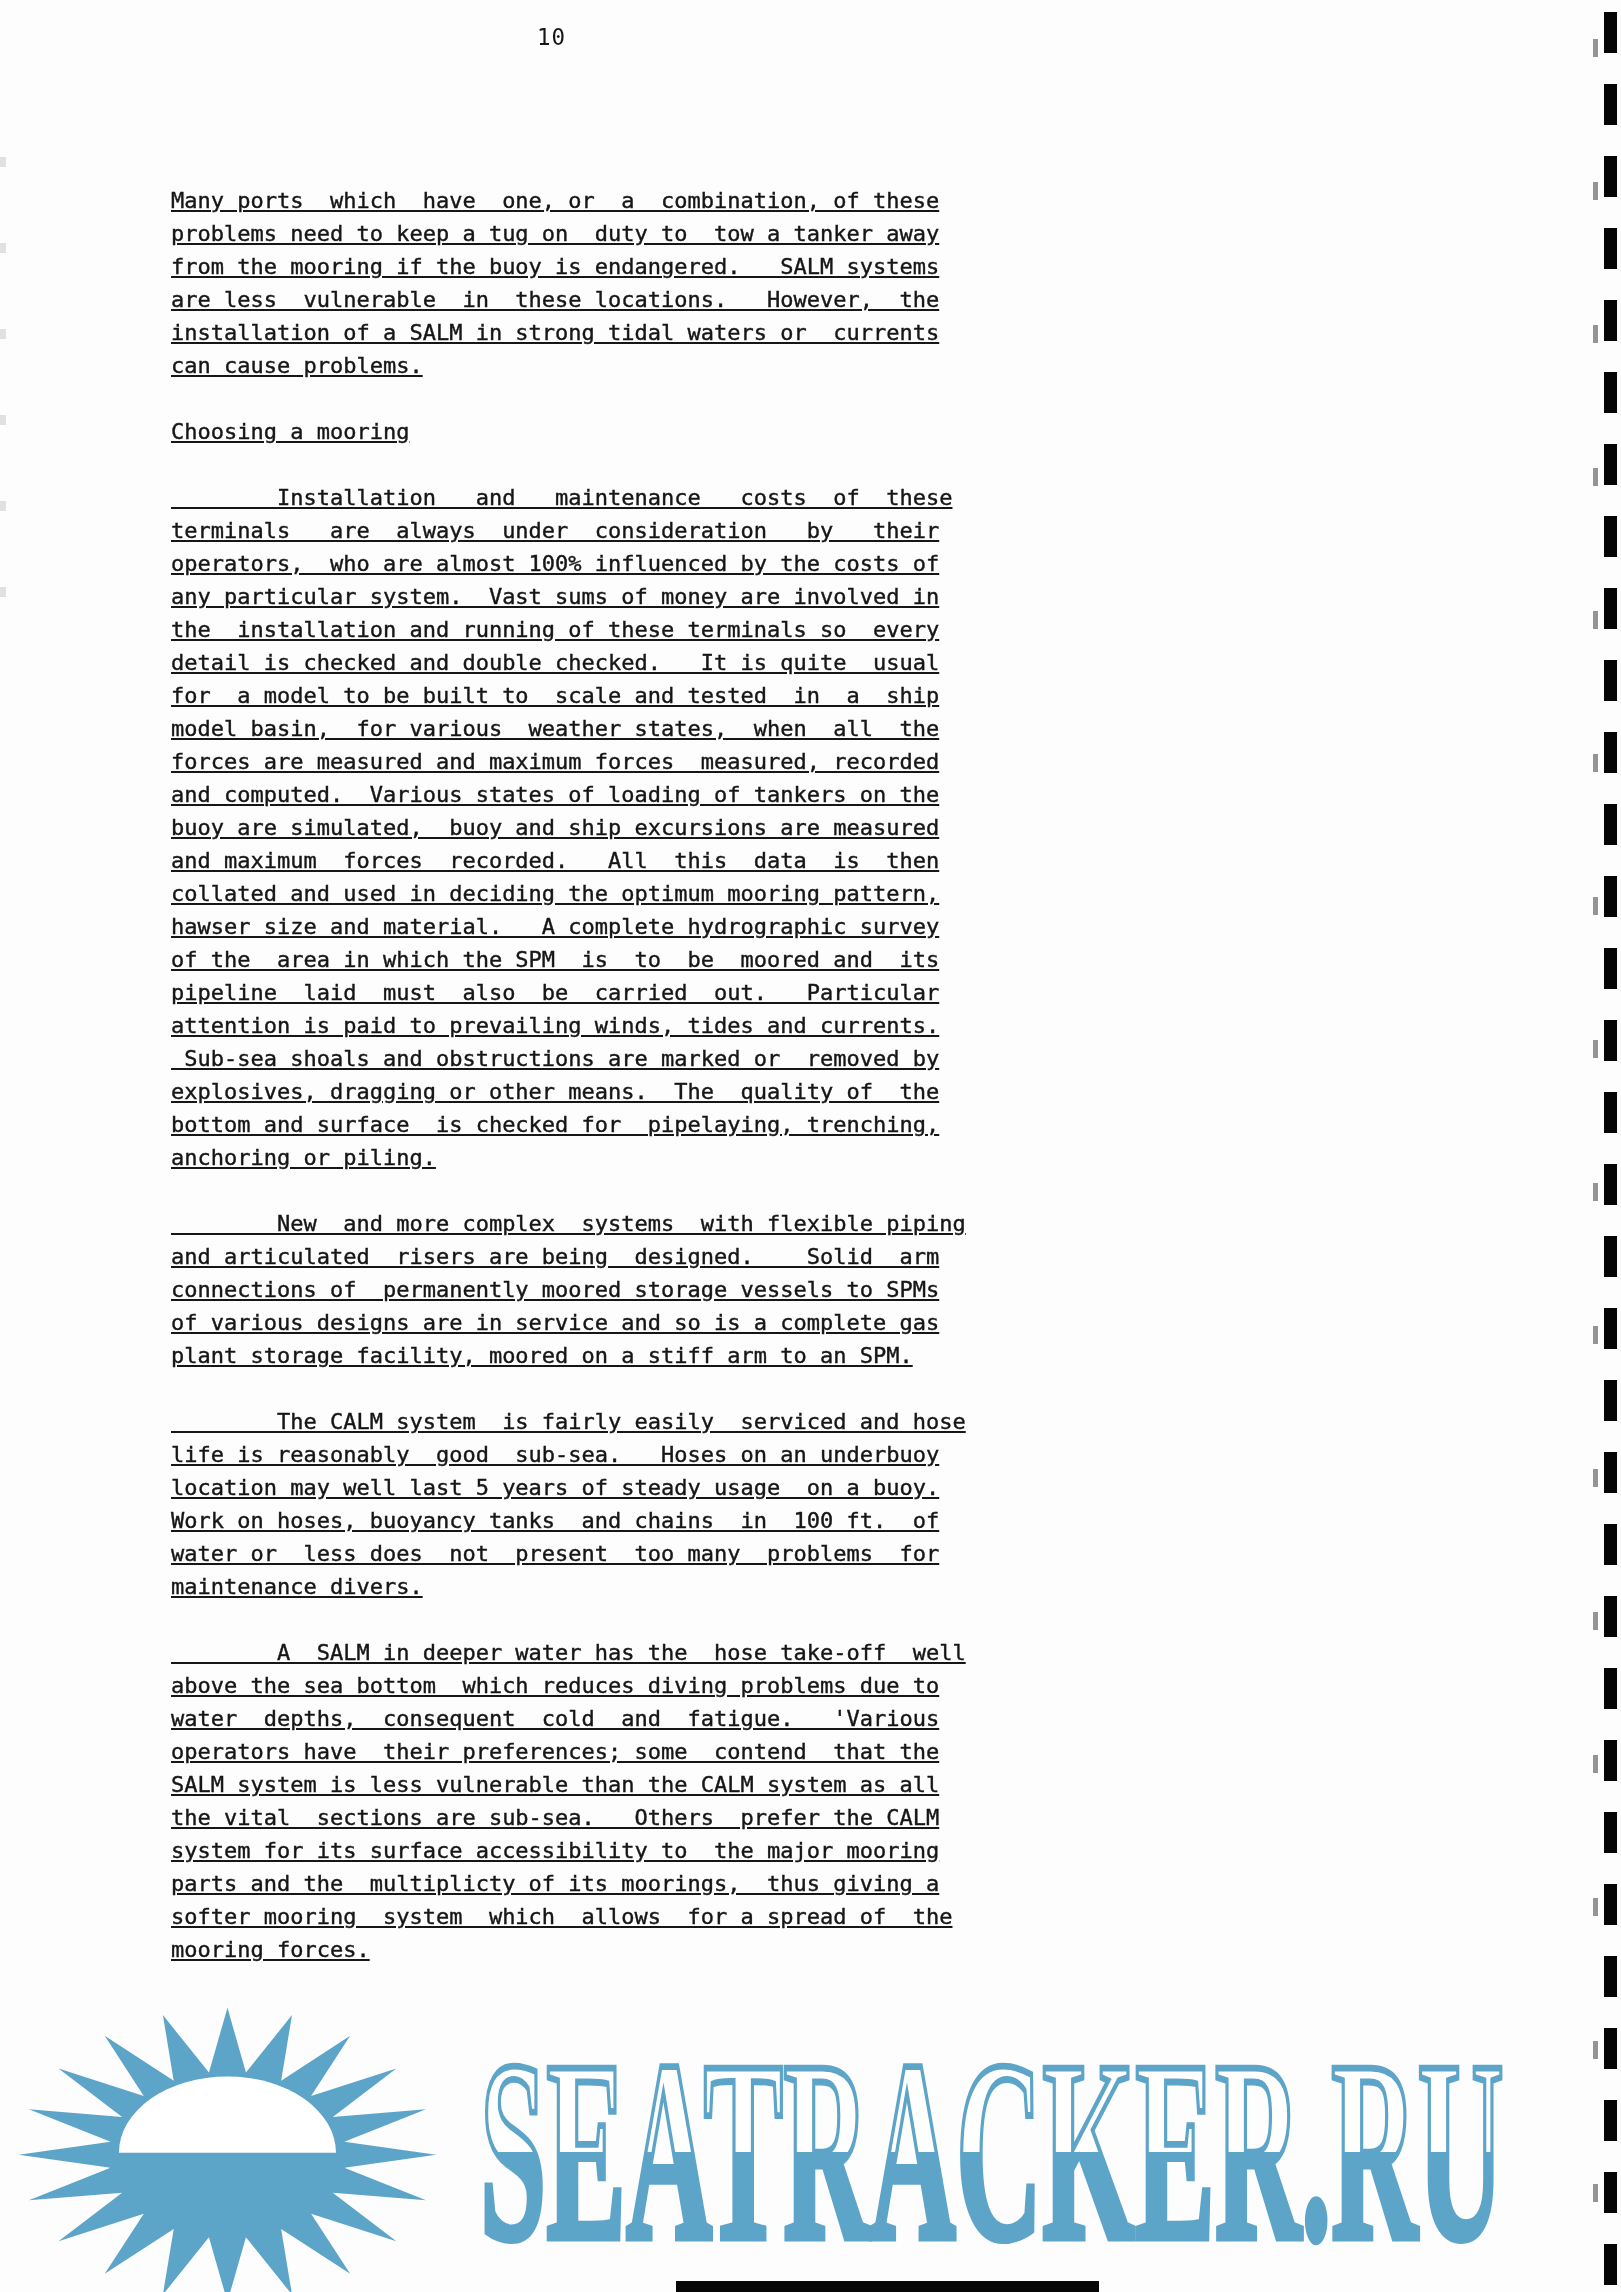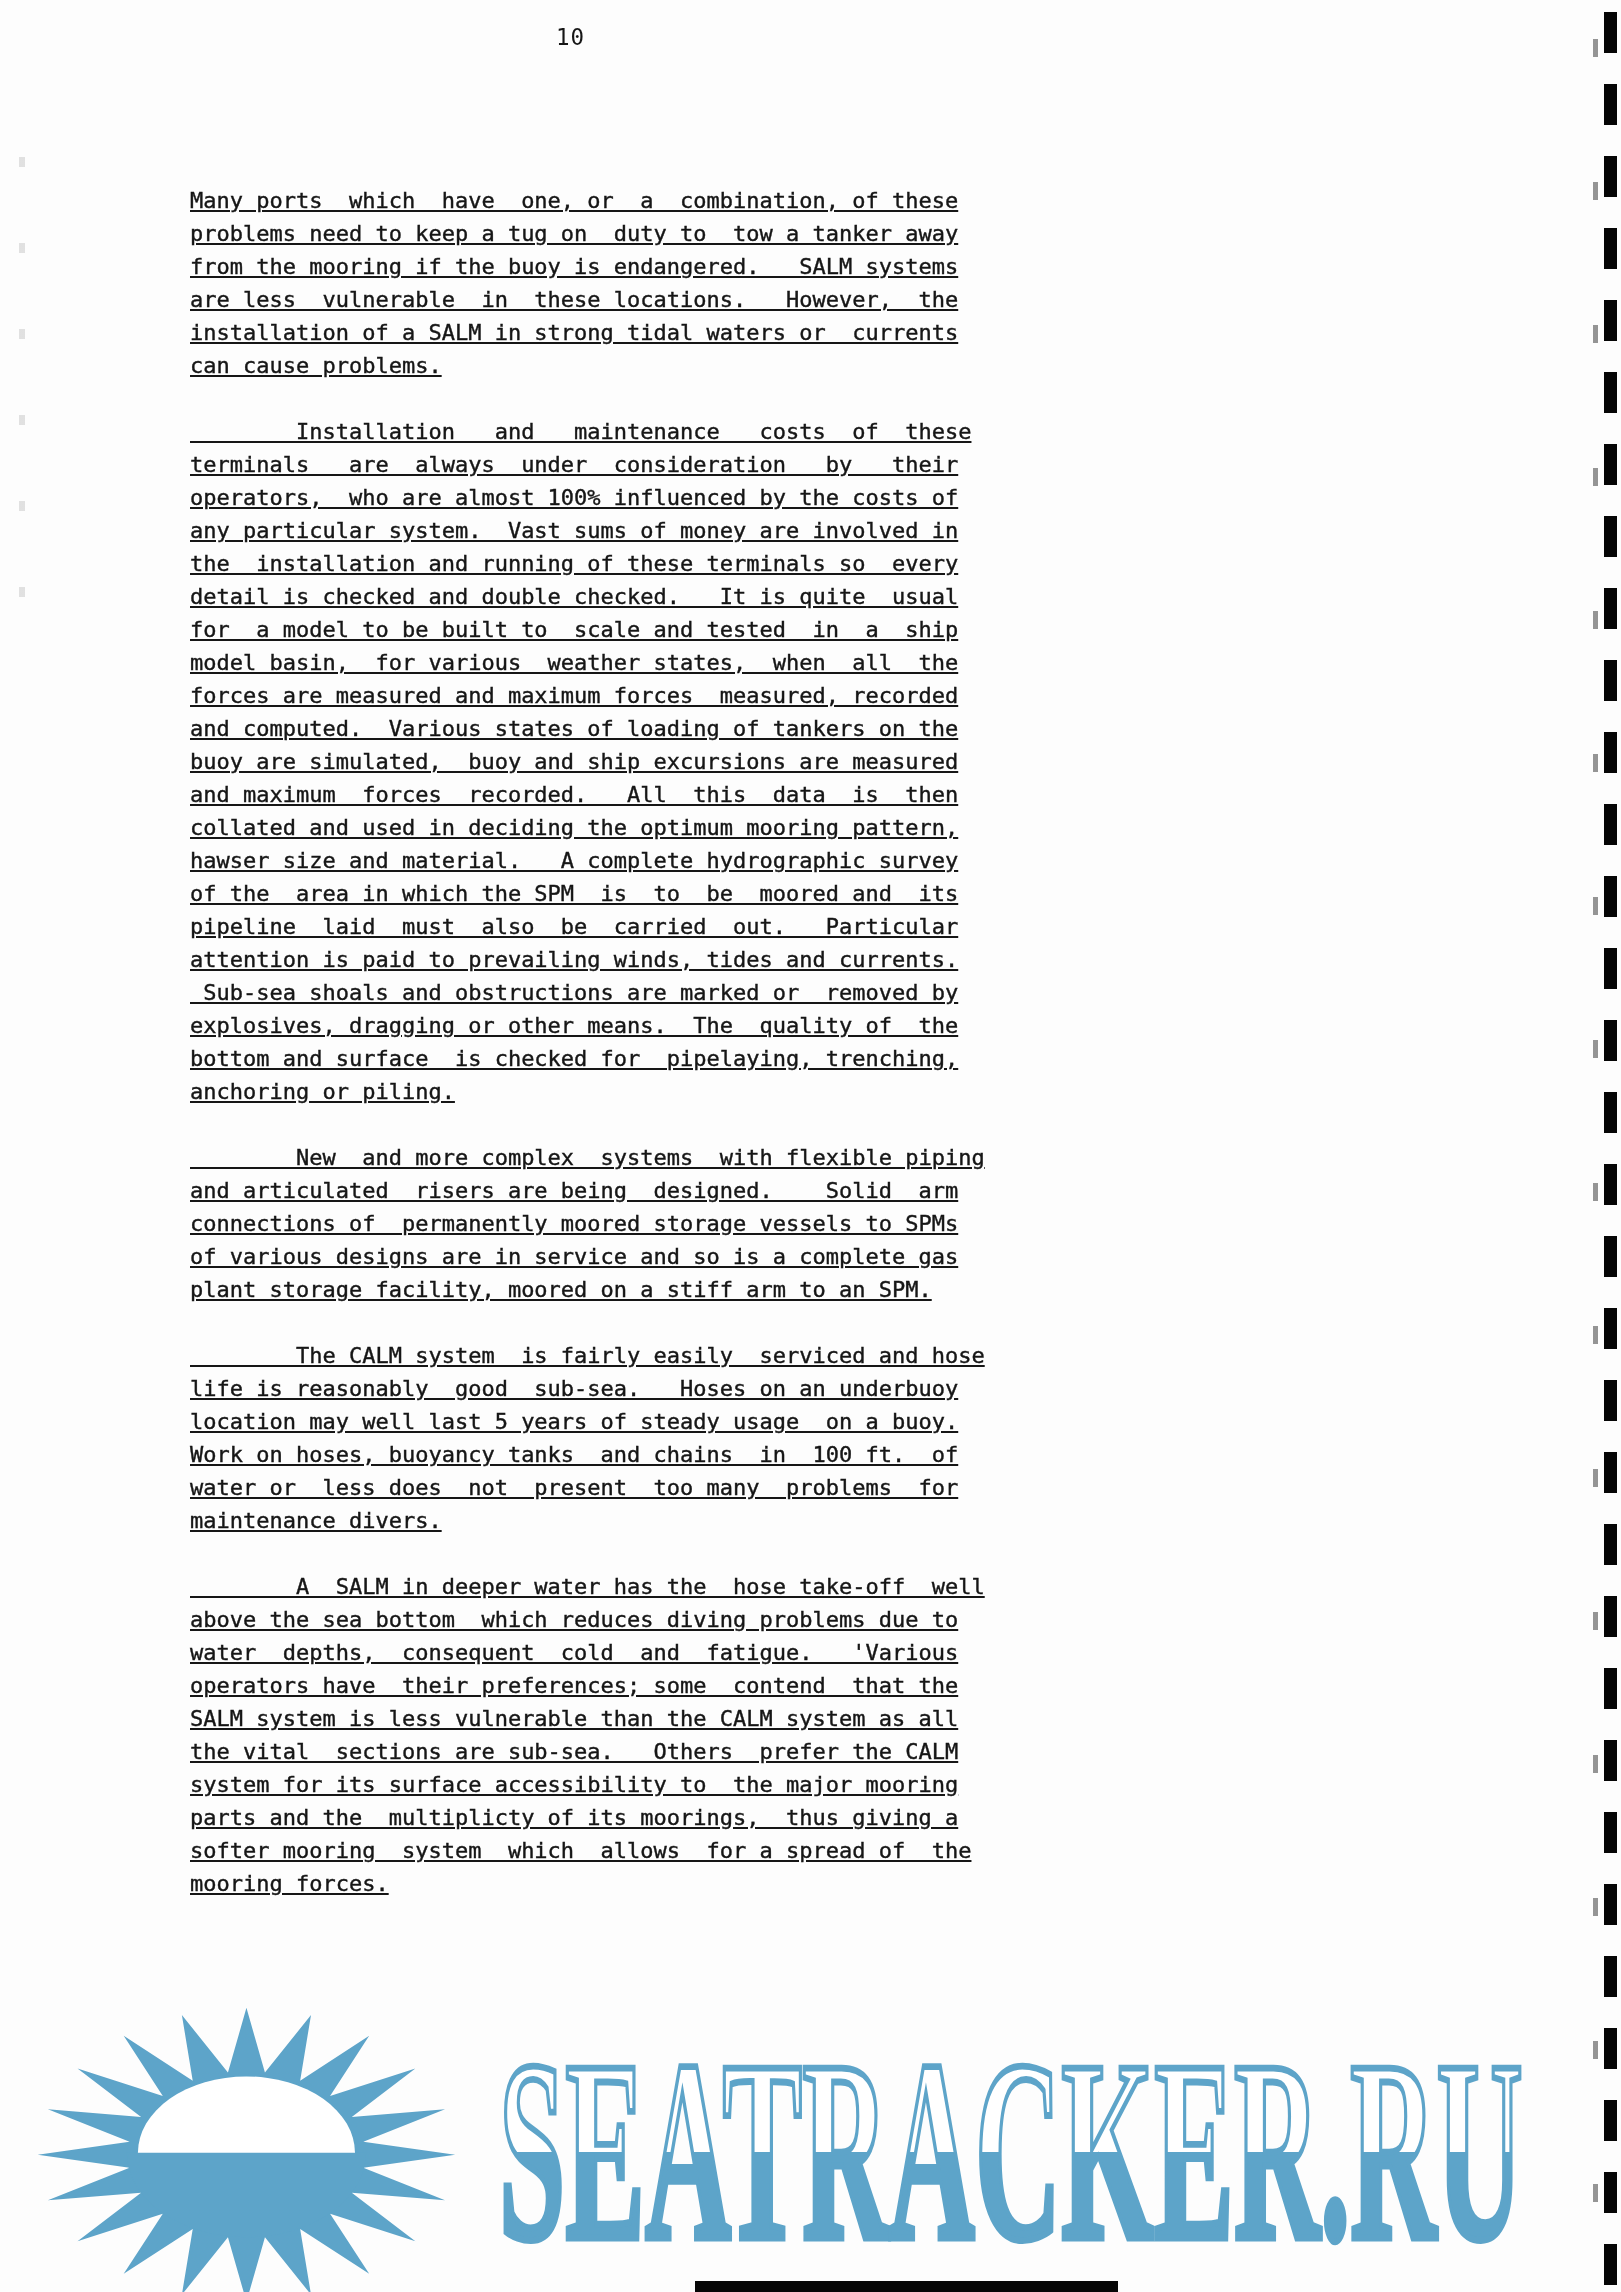--- a/index.html
+++ b/index.html
@@ -2,21 +2,21 @@
 <html><head>
 <meta charset="utf-8">
 <style>
   html,body{margin:0;padding:0;}
   body{
     width:1621px;height:2293px;position:relative;overflow:hidden;
     background:#fdfdfd;
     font-family:"DejaVu Sans Mono", monospace;
     color:#161616;
   }
-  .page{position:absolute;inset:0;margin-left:19px;}
+  .page{position:absolute;inset:0;}
   .pagenum{
     position:absolute;left:537px;top:23.5px;
     font-size:22.5px;letter-spacing:1px;
   }
   .textcol{
     position:absolute;left:171px;top:184px;width:804px;text-decoration:underline;
   }
   .textcol pre{
     margin:0 0 33px 0;
     font-family:"DejaVu Sans Mono", monospace;
@@ -51,20 +51,21 @@
 
   <div class="pagenum">10</div>
 
   <main class="textcol">
     <pre>Many ports  which  have  one, or  a  combination, of these
 problems need to keep a tug on  duty to  tow a tanker away
 from the mooring if the buoy is endangered.   SALM systems
 are less  vulnerable  in  these locations.   However,  the
 installation of a SALM in strong tidal waters or  currents
 can cause problems.</pre>
+    <pre>Choosing a mooring</pre>
     <pre>        Installation   and   maintenance   costs  of  these
 terminals   are  always  under  consideration   by   their
 operators,  who are almost 100% influenced by the costs of
 any particular system.  Vast sums of money are involved in
 the  installation and running of these terminals so  every
 detail is checked and double checked.   It is quite  usual
 for  a model to be built to  scale and tested  in  a  ship
 model basin,  for various  weather states,  when  all  the
 forces are measured and maximum forces  measured, recorded
 and computed.  Various states of loading of tankers on the

